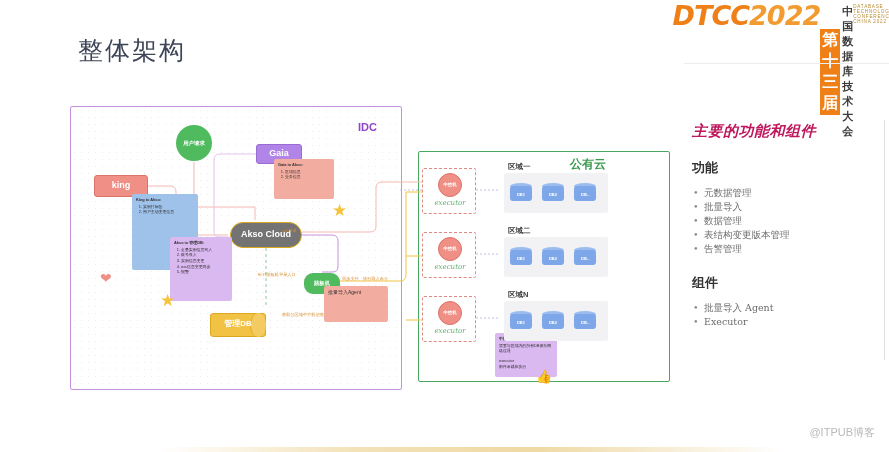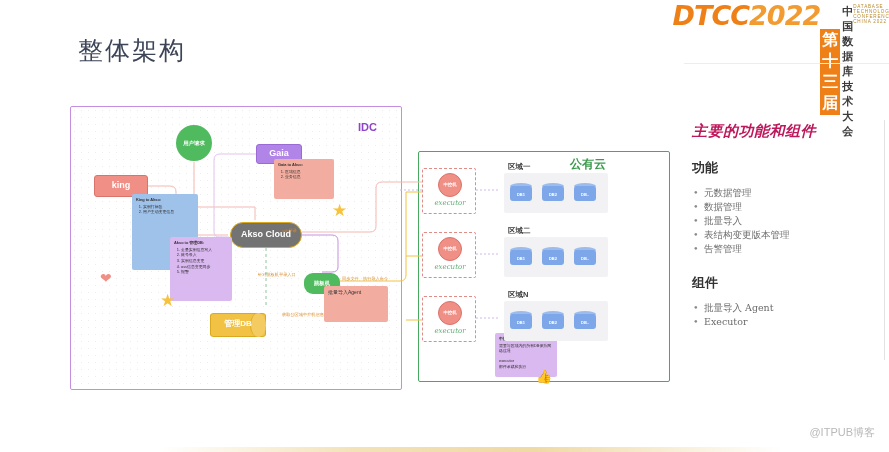--- a/index.html
+++ b/index.html
@@ -133,22 +133,22 @@
   <div class="top-rule"></div>
 
   <div class="page-title">整体架构</div>
 
   <div class="vdivider"></div>
   <div class="right-panel">
     <div class="rp-title">主要的功能和组件</div>
     <div class="rp-h2">功能</div>
     <ul class="rp-list">
       <li>元数据管理</li>
+      <li>批量导入</li>
       <li>数据管理</li>
-      <li>批量导入</li>
       <li>表结构变更版本管理</li>
       <li>告警管理</li>
     </ul>
     <div class="rp-h2">组件</div>
     <ul class="rp-list">
       <li>批量导入 Agent</li>
       <li>Executor</li>
     </ul>
   </div>
 

